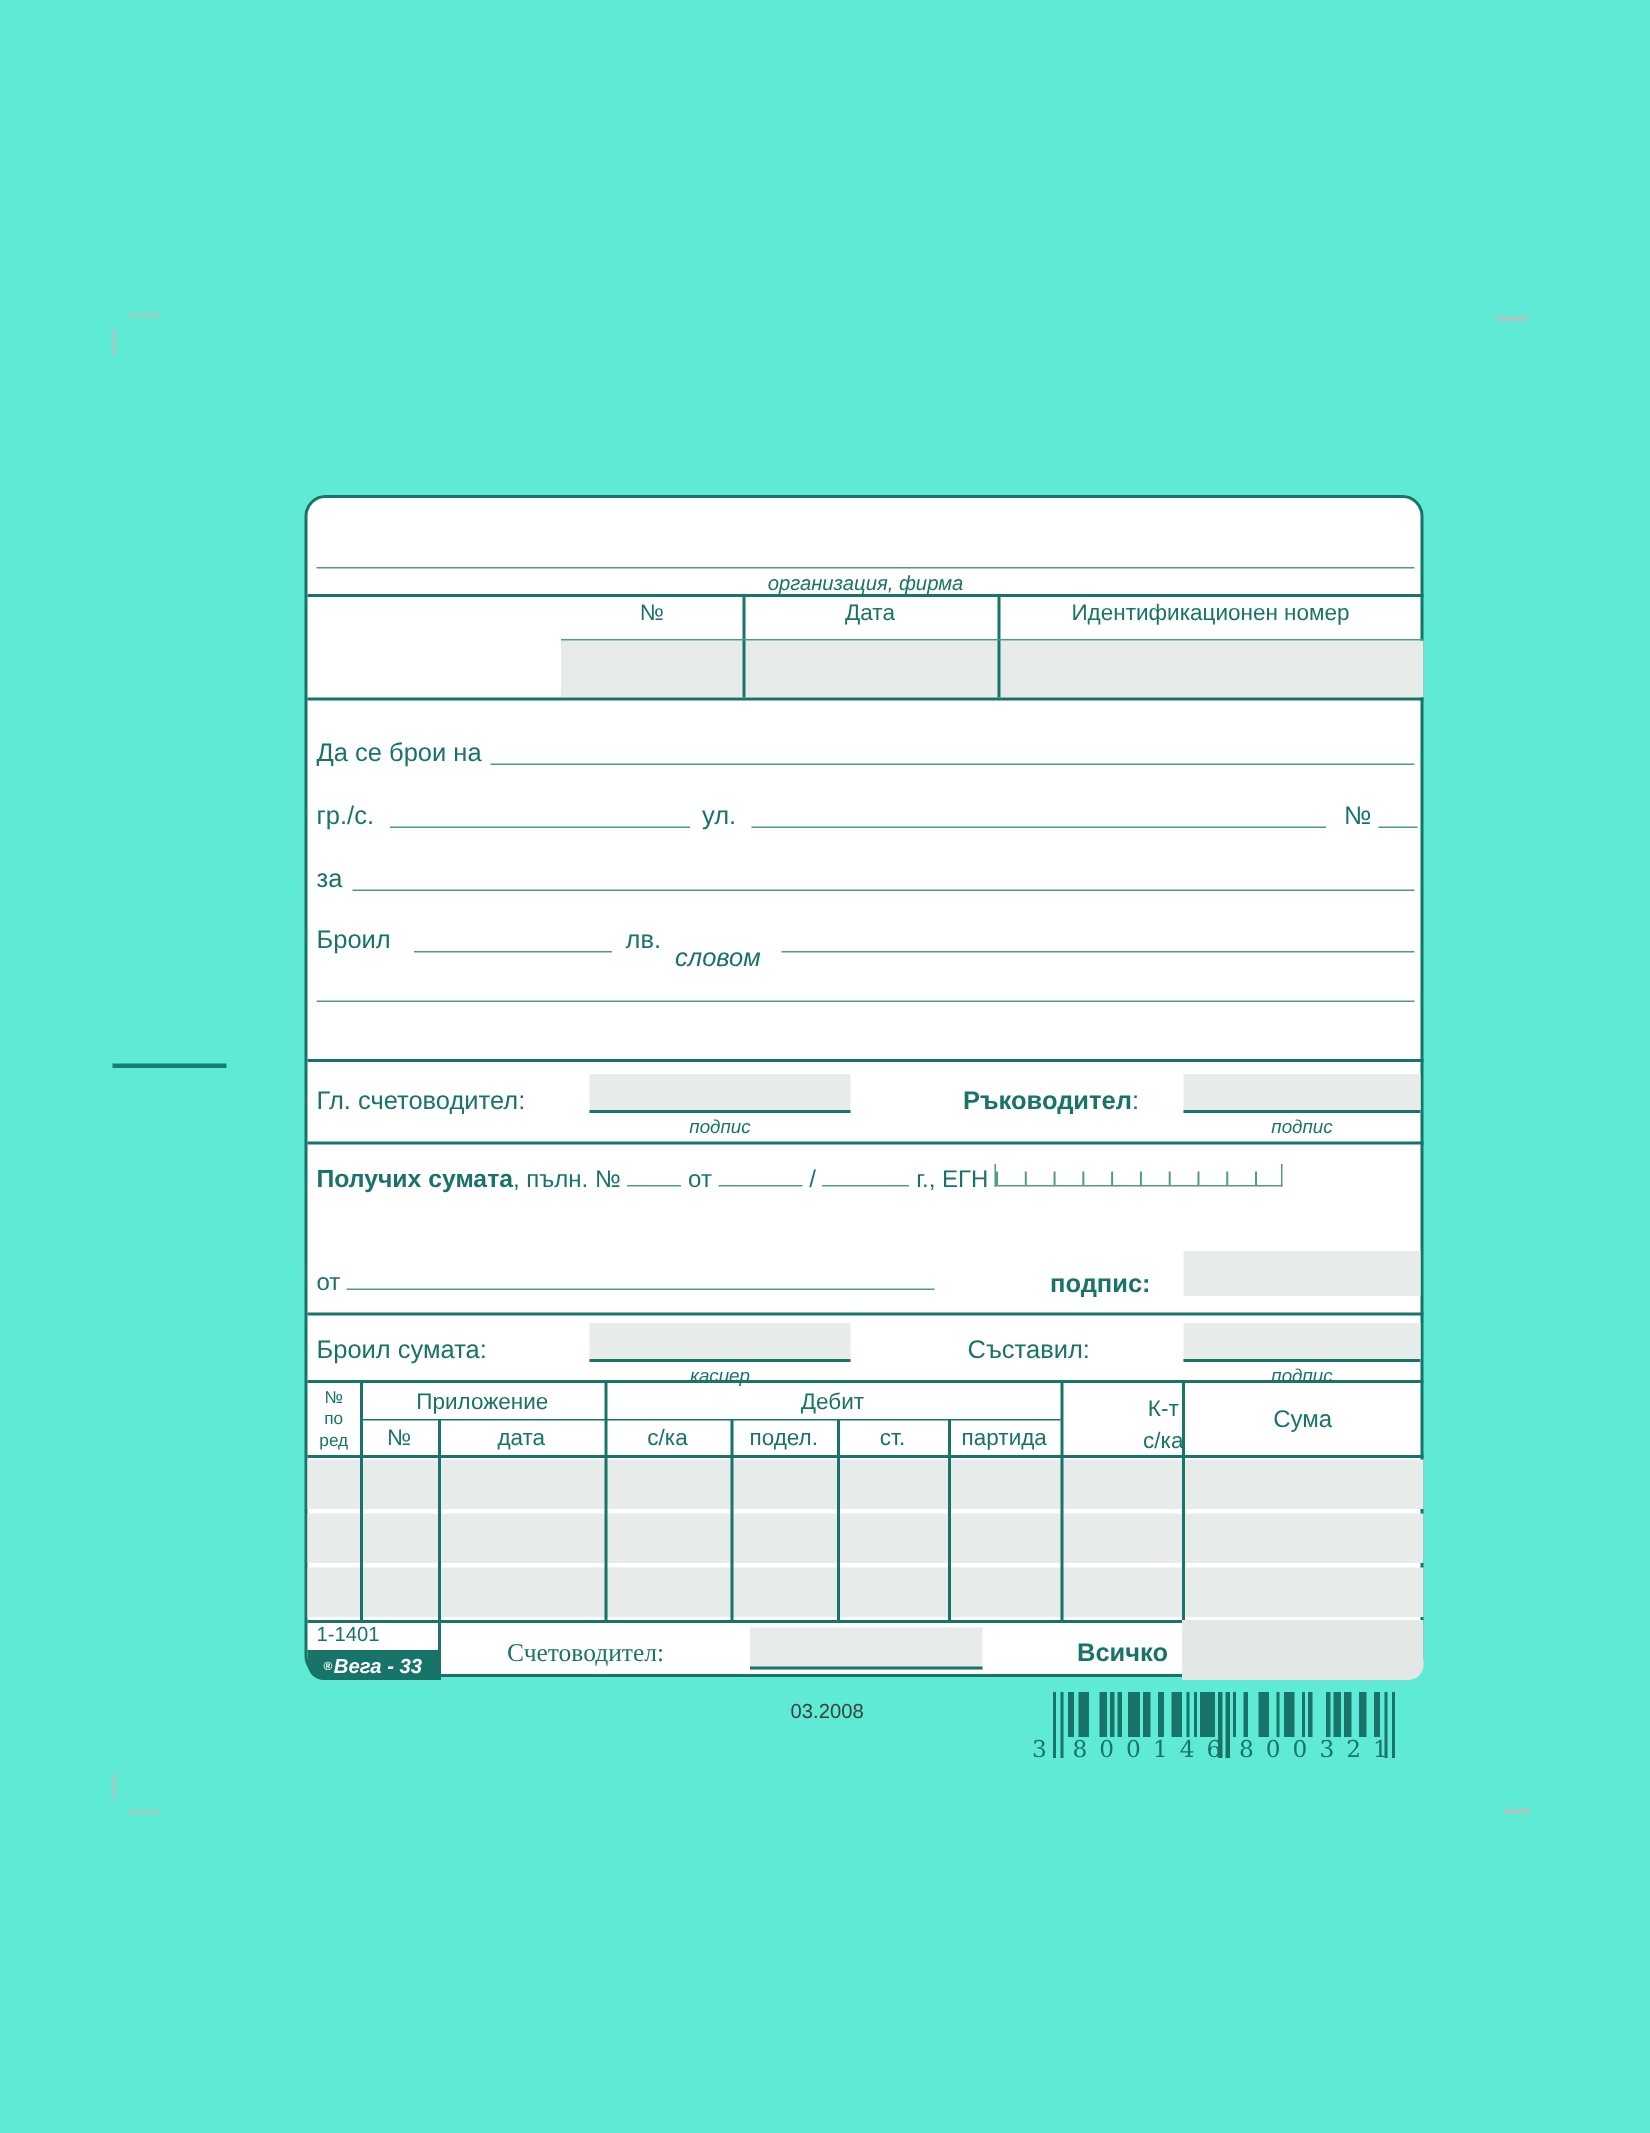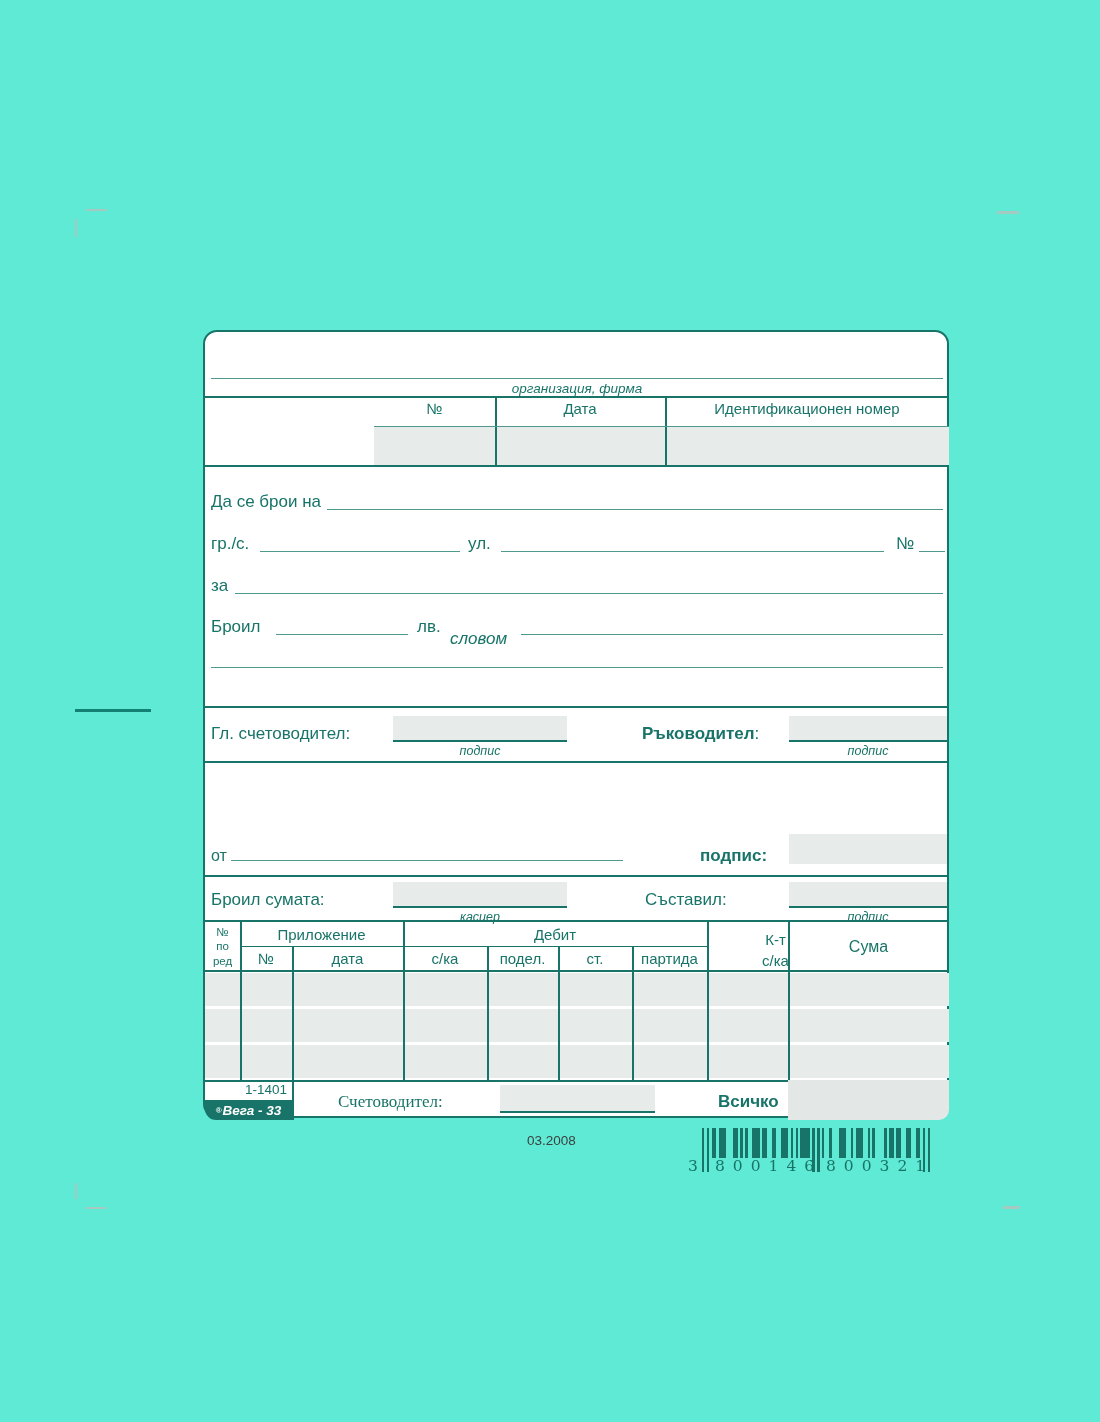--- a/index.html
+++ b/index.html
@@ -123,20 +123,30 @@
 
     <div class="hl" style="left:0;top:374px;width:744px;"></div>
     <div class="lbl" style="left:6px;top:392px;">Гл. счетоводител:</div>
     <div class="gbox u" style="left:188px;top:384px;width:174px;height:26px;"></div>
     <div class="cap" style="left:188px;top:412px;width:174px;">подпис</div>
     <div class="lbl" style="left:437px;top:392px;"><b>Ръководител</b><span>:</span></div>
     <div class="gbox u" style="left:584px;top:384px;width:158px;height:26px;"></div>
     <div class="cap" style="left:584px;top:412px;width:158px;">подпис</div>
     <div class="hl" style="left:0;top:429px;width:744px;"></div>
 
+    <div class="rline" style="left:6px;top:444px;">
+      <b>Получих сумата</b><span>, пълн. №</span>
+      <span class="iline" style="width:36px;"></span>
+      <span>от</span>
+      <span class="iline" style="width:56px;"></span>
+      <span>/</span>
+      <span class="iline" style="width:58px;"></span>
+      <span>г., ЕГН</span>
+      <span class="comb"></span>
+    </div>
     <div class="rline" style="left:6px;top:515px;">
       <span>от</span>
       <span class="iline" style="width:392px;"></span>
     </div>
     <div class="lbl bold" style="left:495px;top:514px;text-align:right;">подпис:</div>
     <div class="gbox" style="left:584px;top:502px;width:158px;height:30px;"></div>
     <div class="hl" style="left:0;top:543px;width:744px;"></div>
 
     <div class="lbl" style="left:6px;top:558px;">Броил сумата:</div>
     <div class="gbox u" style="left:188px;top:550px;width:174px;height:26px;"></div>
@@ -178,21 +188,21 @@
     <div class="vl" style="left:87px;top:614px;height:134px;"></div>
     <div class="vl" style="left:198px;top:588px;height:160px;"></div>
     <div class="vl" style="left:282px;top:614px;height:134px;"></div>
     <div class="vl" style="left:353px;top:614px;height:134px;"></div>
     <div class="vl" style="left:427px;top:614px;height:134px;"></div>
     <div class="vl" style="left:502px;top:588px;height:160px;"></div>
     <div class="vl" style="left:583px;top:588px;height:160px;"></div>
 
     <div class="hl thick" style="left:0;top:748px;width:744px;"></div>
 
-    <div class="lbl" style="left:6px;top:750px;font-size:13.5px;margin-left:34px;">1-1401</div>
+    <div class="lbl" style="left:6px;top:750px;font-size:13.5px;">1-1401</div>
     <div class="hl thin" style="left:0;top:768px;width:87px;background:var(--green);"></div>
     <div class="brand">
         <span class="reg">®</span>
         <span>Вега - 33</span>
       </div>
     <div class="vl" style="left:87px;top:748px;height:40px;"></div>
 
     <div class="total-cell"></div>
     <div class="lbl" style="left:133px;top:760px;font-family:Liberation Serif, serif;">Счетоводител:</div>
     <div class="gbox u" style="left:295px;top:753px;width:155px;height:28px;"></div>

